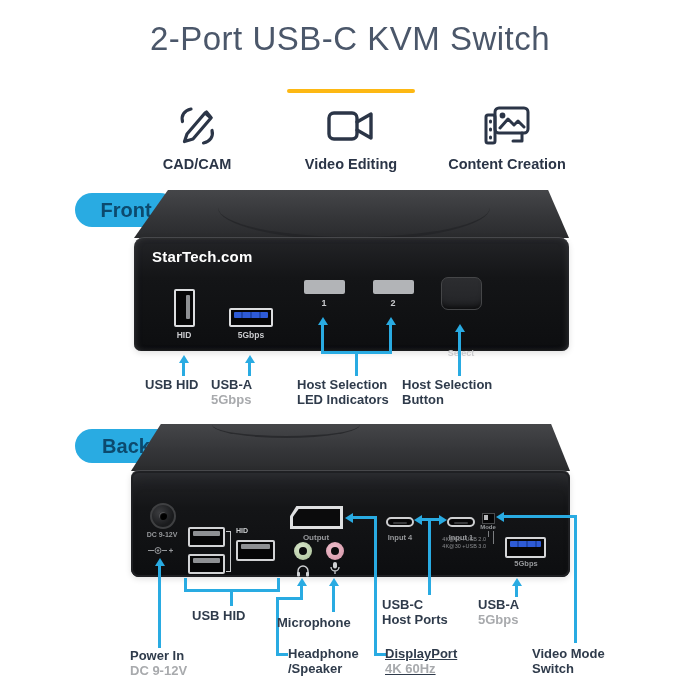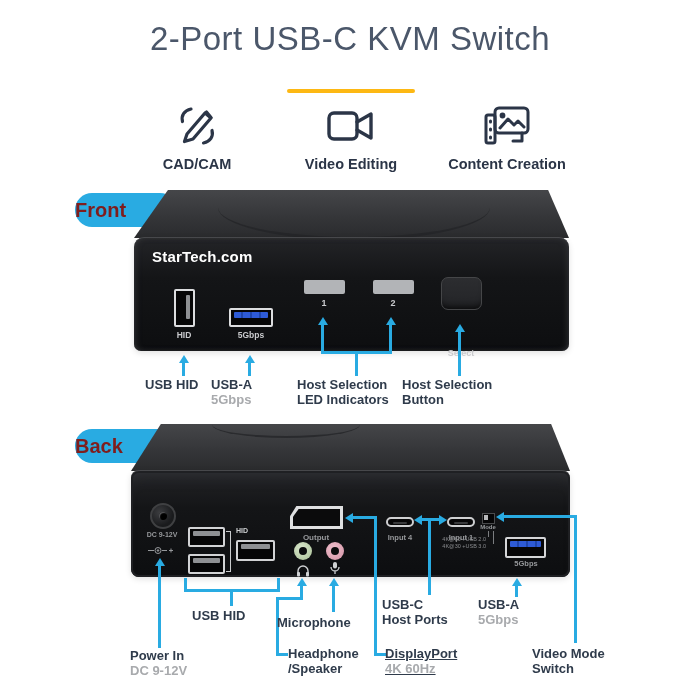--- a/index.html
+++ b/index.html
@@ -5,21 +5,21 @@
   :root{ --cyan:#29abe2; --ink:#2f3b4b; --gray:#a8aaad; }
   html,body{margin:0;padding:0;background:#fff;}
   .stage{position:relative;width:700px;height:700px;background:#fff;overflow:hidden;
          font-family:"Liberation Sans","DejaVu Sans",sans-serif;}
   .abs{position:absolute;}
   .title{width:700px;text-align:center;color:#4b576a;font-size:33px;font-weight:400;letter-spacing:.5px;}
   .underline{background:#fdb813;border-radius:2px;}
   .feature{width:170px;text-align:center;}
   .feature .ficon{height:48px;display:flex;align-items:center;justify-content:center;}
   .feature .flabel{margin-top:6px;font-size:14.5px;font-weight:bold;color:#2b3547;}
-  .badge{background:var(--cyan);color:#7f1d1d;font-size:20px;font-weight:bold;
+  .badge{background:var(--cyan);color:#0c4a6e;font-size:20px;font-weight:bold;text-align:center;
          border-radius:17px;line-height:34px;}
   .topface{background:linear-gradient(180deg,#454649 0%,#353639 55%,#2a2b2d 100%);}
   .seam{border-bottom:3px solid #232427;border-radius:0 0 50% 50%/0 0 90% 90%;opacity:.75;}
   .face{background:linear-gradient(180deg,#232427 0%,#141517 35%,#0d0e10 100%);
         border-top:1px solid #47484b;
         box-shadow:inset 3px 0 7px -3px #3c3d40, inset -3px 0 7px -3px #3c3d40, 0 2px 6px rgba(0,0,0,.12);}
   .logo{color:#fff;font-size:15px;font-weight:bold;letter-spacing:.2px;}
   .usbport{background:#060607;border:2px solid #dcdddf;border-radius:2px;}
   .tongue-blue{position:absolute;background:repeating-linear-gradient(90deg,#2e5bd7 0 7px,#1e46ad 7px 9px);border-radius:1px;}
   .tongue-gray{position:absolute;background:#8e9093;border-radius:1px;}

